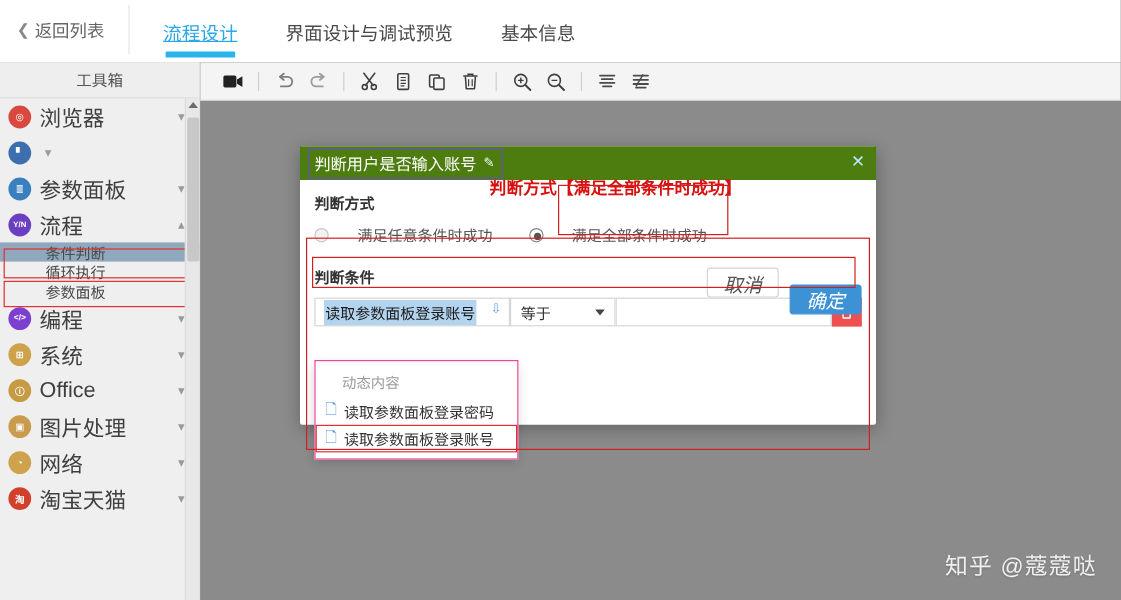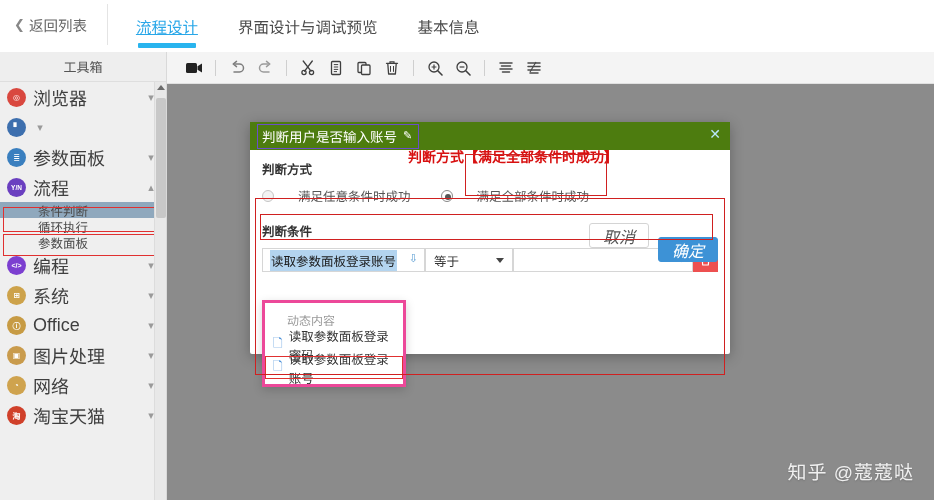--- a/index.html
+++ b/index.html
@@ -189,22 +189,22 @@
     border-left: 4px solid transparent; border-right: 4px solid transparent;
     border-top: 5px solid #444;
   }
   .c-del {
     width: 25px; height: 24px; background: #ed5050; border: 1px solid #ed5050;
     display: flex; align-items: center; justify-content: center; cursor: pointer;
   }
 
   
   .dropdown {
-    position: absolute; left: 12px; top: 150px; width: 144px;
-    background: #fff; border: 3px solid #ec4899;
+    position: absolute; left: 12px; top: 150px; width: 170px;
+    background: #fff; border: 1px solid #ec4899;
     box-shadow: 0 3px 9px rgba(0,0,0,0.17); padding: 4px 0 5px 0; z-index: 30;
   }
   .dd-group { font-size: 12px; color: #9a9a9a; padding: 4px 0 5px 22px; }
   .dd-item {
     display: flex; align-items: center; gap: 6px; height: 23px;
     padding: 0 8px 0 8px; font-size: 12.5px; color: #333; cursor: pointer;
     position: relative;
   }
   .dd-glyph { color: #4a90d9; font-size: 12px; }
   .dd-item.boxed { outline: 1.5px solid #e03030; outline-offset: -1px; }

